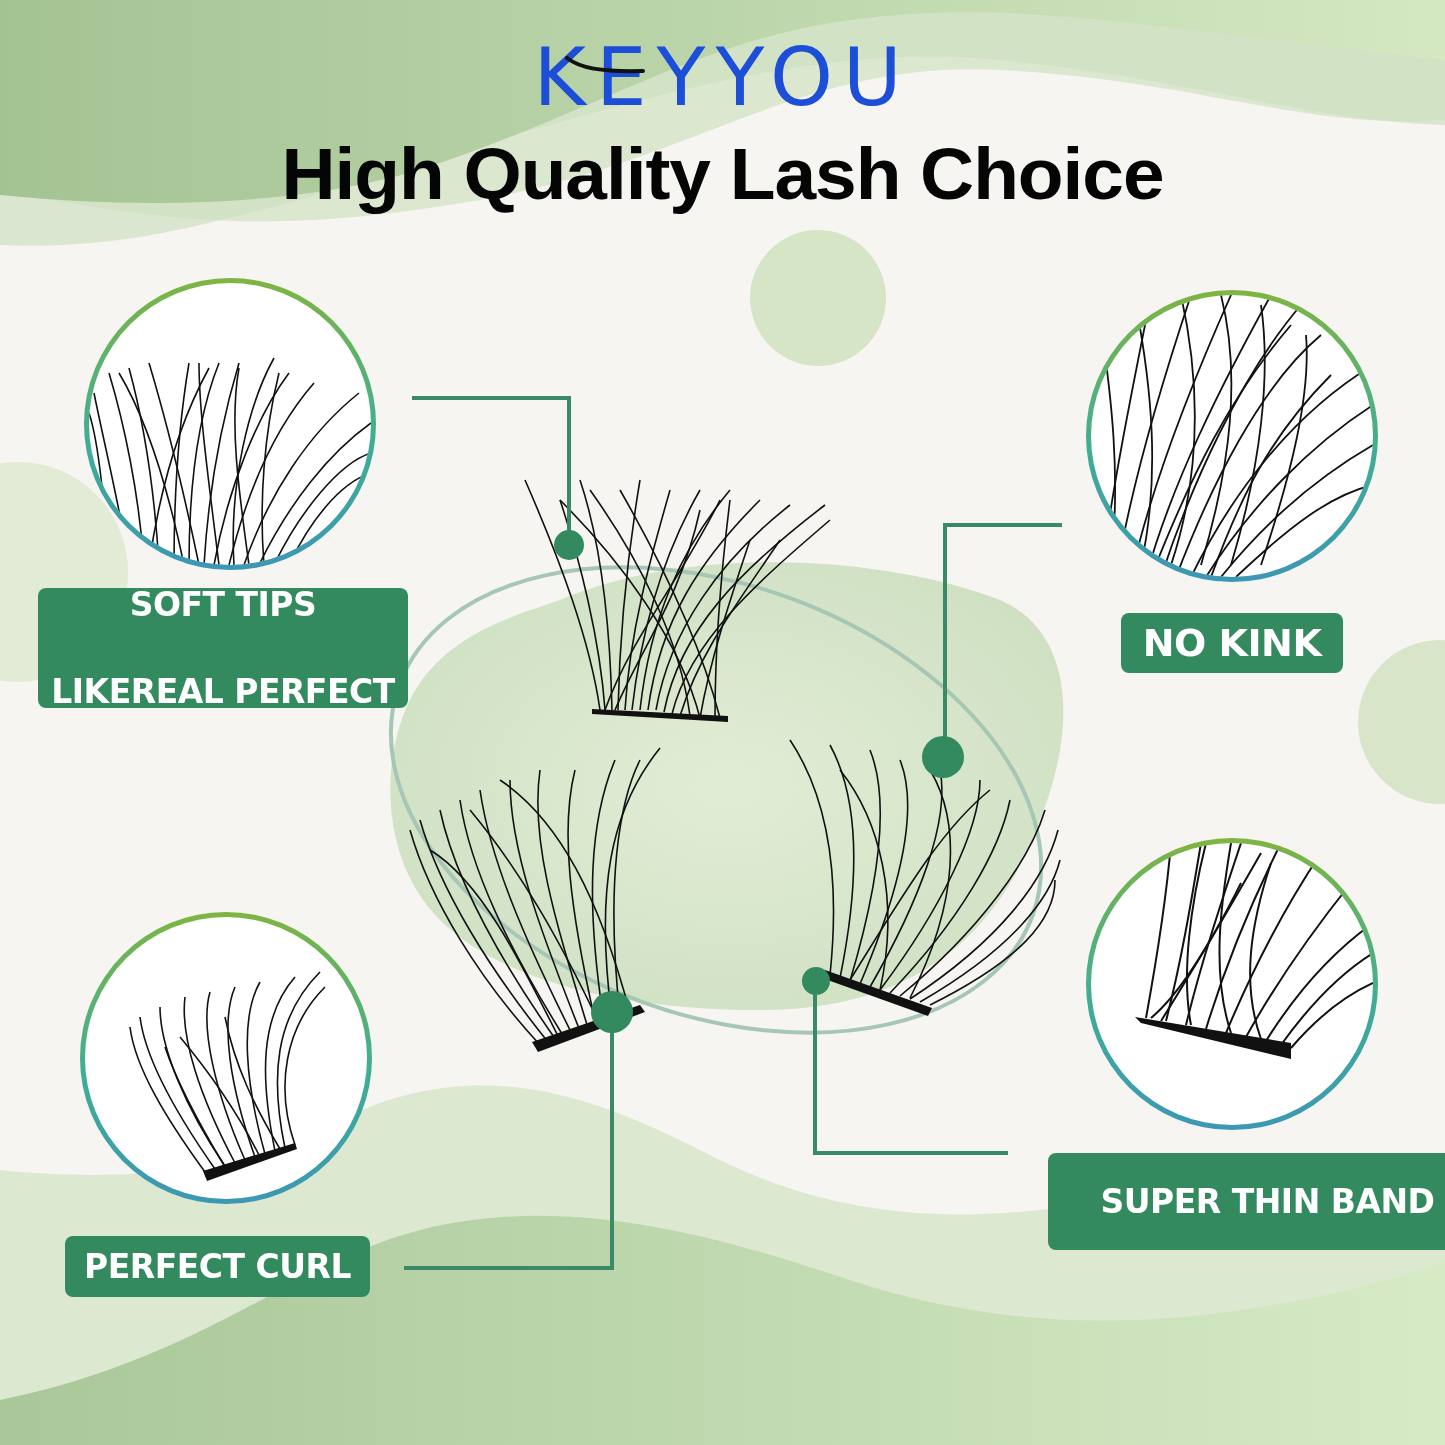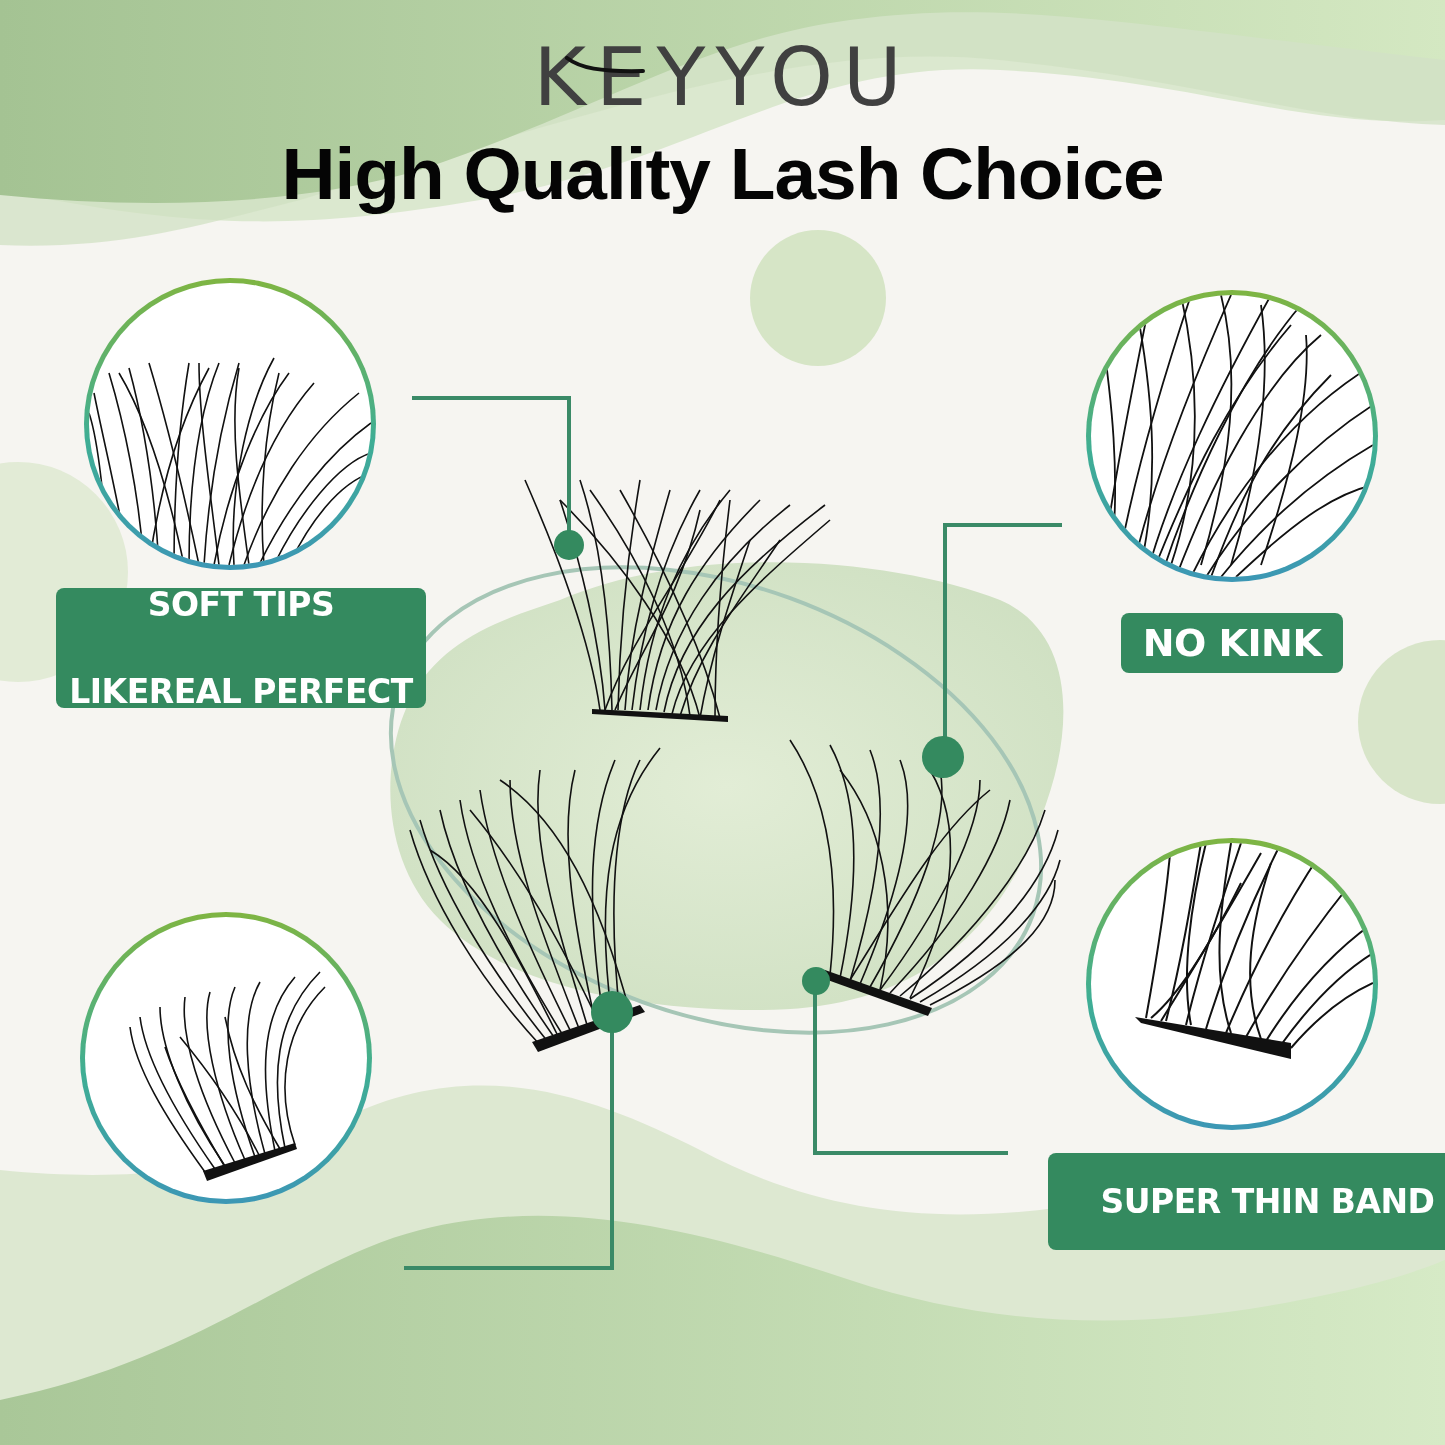--- a/index.html
+++ b/index.html
@@ -1,19 +1,19 @@
 <!DOCTYPE html>
 <html><head>
 <meta charset="utf-8">
 <style>
   html, body { margin:0; padding:0; }
   body { width:1445px; height:1445px; overflow:hidden; background:#f6f5f1; position:relative; font-family:"Liberation Sans", sans-serif; }
   .stage { position:absolute; left:0; top:0; width:1445px; height:1445px; overflow:hidden; }
   svg.bg { position:absolute; left:0; top:0; }
-  .brand { position:absolute; left:0; top:38px; width:1445px; text-align:center; font-family:"DejaVu Sans", sans-serif; font-size:80px; letter-spacing:10px; color:#404040; font-weight:400; line-height:1; }
+  .brand { position:absolute; left:0; top:38px; width:1445px; text-align:center; font-family:"DejaVu Sans", sans-serif; font-size:80px; letter-spacing:10px; color:#1d4ed8; font-weight:400; line-height:1; }
   .brand .swoosh { position:absolute; left:565px; top:18px; width:80px; height:20px; }
   .headline { position:absolute; left:0; top:138px; width:1445px; text-align:center; font-family:"Liberation Sans", sans-serif; font-weight:700; font-size:72px; letter-spacing:-1px; color:#050505; line-height:1; transform:scaleX(1.04); }
   .circle { position:absolute; border-radius:50%; padding:5px; background:linear-gradient(180deg,#7fb542 0%, #3fae94 55%, #3c97b5 100%); box-sizing:border-box; }
   .circle .inner { width:100%; height:100%; border-radius:50%; background:#fff; overflow:hidden; position:relative; }
   .circle svg { position:absolute; left:0; top:0; }
   .label { position:absolute; background:#348a5f; color:#fff; border-radius:8px; text-align:center; font-family:"DejaVu Sans", sans-serif; font-weight:700; display:flex; flex-direction:column; justify-content:center; align-items:center; letter-spacing:-0.5px; }
   .label span { display:block; }
   svg.overlay { position:absolute; left:0; top:0; pointer-events:none; }
 </style>
 </head>
@@ -236,27 +236,30 @@
           <path d="M140,190 C120,130 130,60 140,0"></path>
           <path d="M170,196 C150,140 160,80 180,20"></path>
           <path d="M60,175 C90,150 120,100 150,40"></path>
           <path d="M200,205 C230,170 260,150 282,140"></path>
         </g>
         <polygon points="44,174 200,200 200,216 50,180" fill="#111"></polygon>
       </svg>
     </div>
   </div>
 
-  <div class="label" style="left:56px;top:588px;width:370px;height:120px;font-size:33px;line-height:43px;gap:44px;">
+  <div class="label" style="left:38px;top:588px;width:370px;height:120px;font-size:33px;line-height:43px;gap:44px;">
     <span>SOFT TIPS</span>
     <span>LIKEREAL PERFECT</span>
   </div>
 
   <div class="label" style="left:1121px;top:613px;width:222px;height:60px;font-size:38px;">
     <span>NO KINK</span>
   </div>
 
+  <div class="label" style="left:65px;top:1236px;width:305px;height:61px;font-size:33px;">
+    <span>PERFECT CURL</span>
+  </div>
 
   <div class="label" style="left:1048px;top:1153px;width:439px;height:97px;font-size:33px;">
     <span>SUPER THIN BAND</span>
   </div>
 
 </div>
 
 </body></html>

